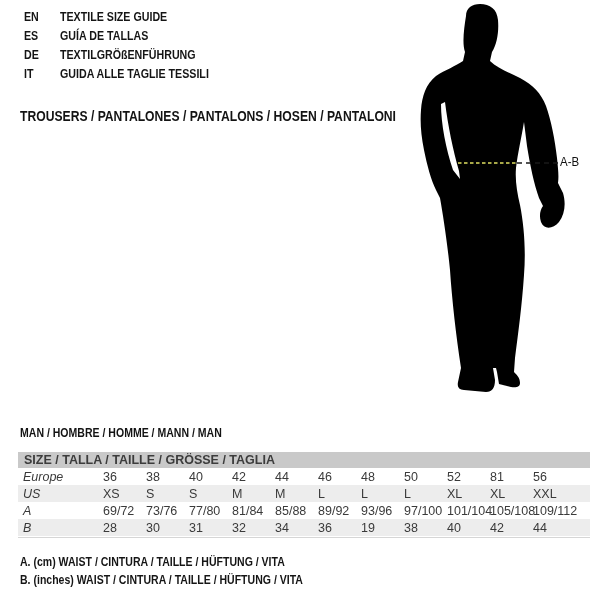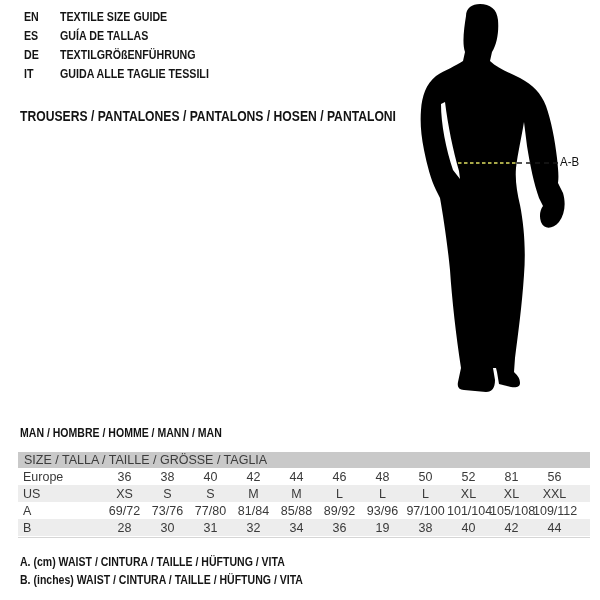--- a/index.html
+++ b/index.html
@@ -39,27 +39,27 @@
     transform:scaleX(.81);transform-origin:0 50%;white-space:nowrap;color:#131313;
   }
 
   
   .size-table{
     position:absolute;left:18px;top:452px;width:572px;
     border-collapse:collapse;table-layout:fixed;
     font-size:12.5px;color:#3a3a3a;
   }
   .size-table td{
-    padding:0;margin:0;text-align:center;white-space:nowrap;
+    padding:0;margin:0;white-space:nowrap;
     height:17px;vertical-align:middle;
   }
   .size-table .header-cell{
     text-align:left;padding-left:6px;height:16px;font-size:12.5px;color:#3c3c3c;
   }
-  .size-table .row-label{text-align:left;padding-left:5px;}
+  .size-table .row-label{text-align:left;padding-left:5px;font-style:italic;}
   .table-underline{position:absolute;left:18px;top:537px;width:572px;height:1px;background:#d6d6d6;}
 
   
   .notes{position:absolute;left:20px;top:554px;}
   .note-line{
     height:18px;font-weight:700;font-size:13px;color:#151515;
     transform:scaleX(.81);transform-origin:0 50%;white-space:nowrap;
   }
 </style>
 </head>
@@ -152,21 +152,21 @@
       <col style="width:43px">
         <col style="width:43px">
         <col style="width:43px">
         <col style="width:43px">
       <col style="width:43px">
         <col style="width:43px">
         <col style="width:43px">
       <col style="width:14px">
     </colgroup>
     <thead>
-      <tr id="size-table-header-row" style="background: rgb(201, 201, 201);">
+      <tr id="size-table-header-row" style="background: rgb(201, 201, 201); font-weight: bold;">
         <td class="header-cell" colspan="13">SIZE / TALLA / TAILLE / GRÖSSE / TAGLIA</td>
       </tr>
     </thead>
     <tbody id="size-table-body">
         <tr>
           <td class="row-label">Europe</td>
           <td>36</td>
           <td>38</td>
           <td>40</td>
           <td>42</td>

